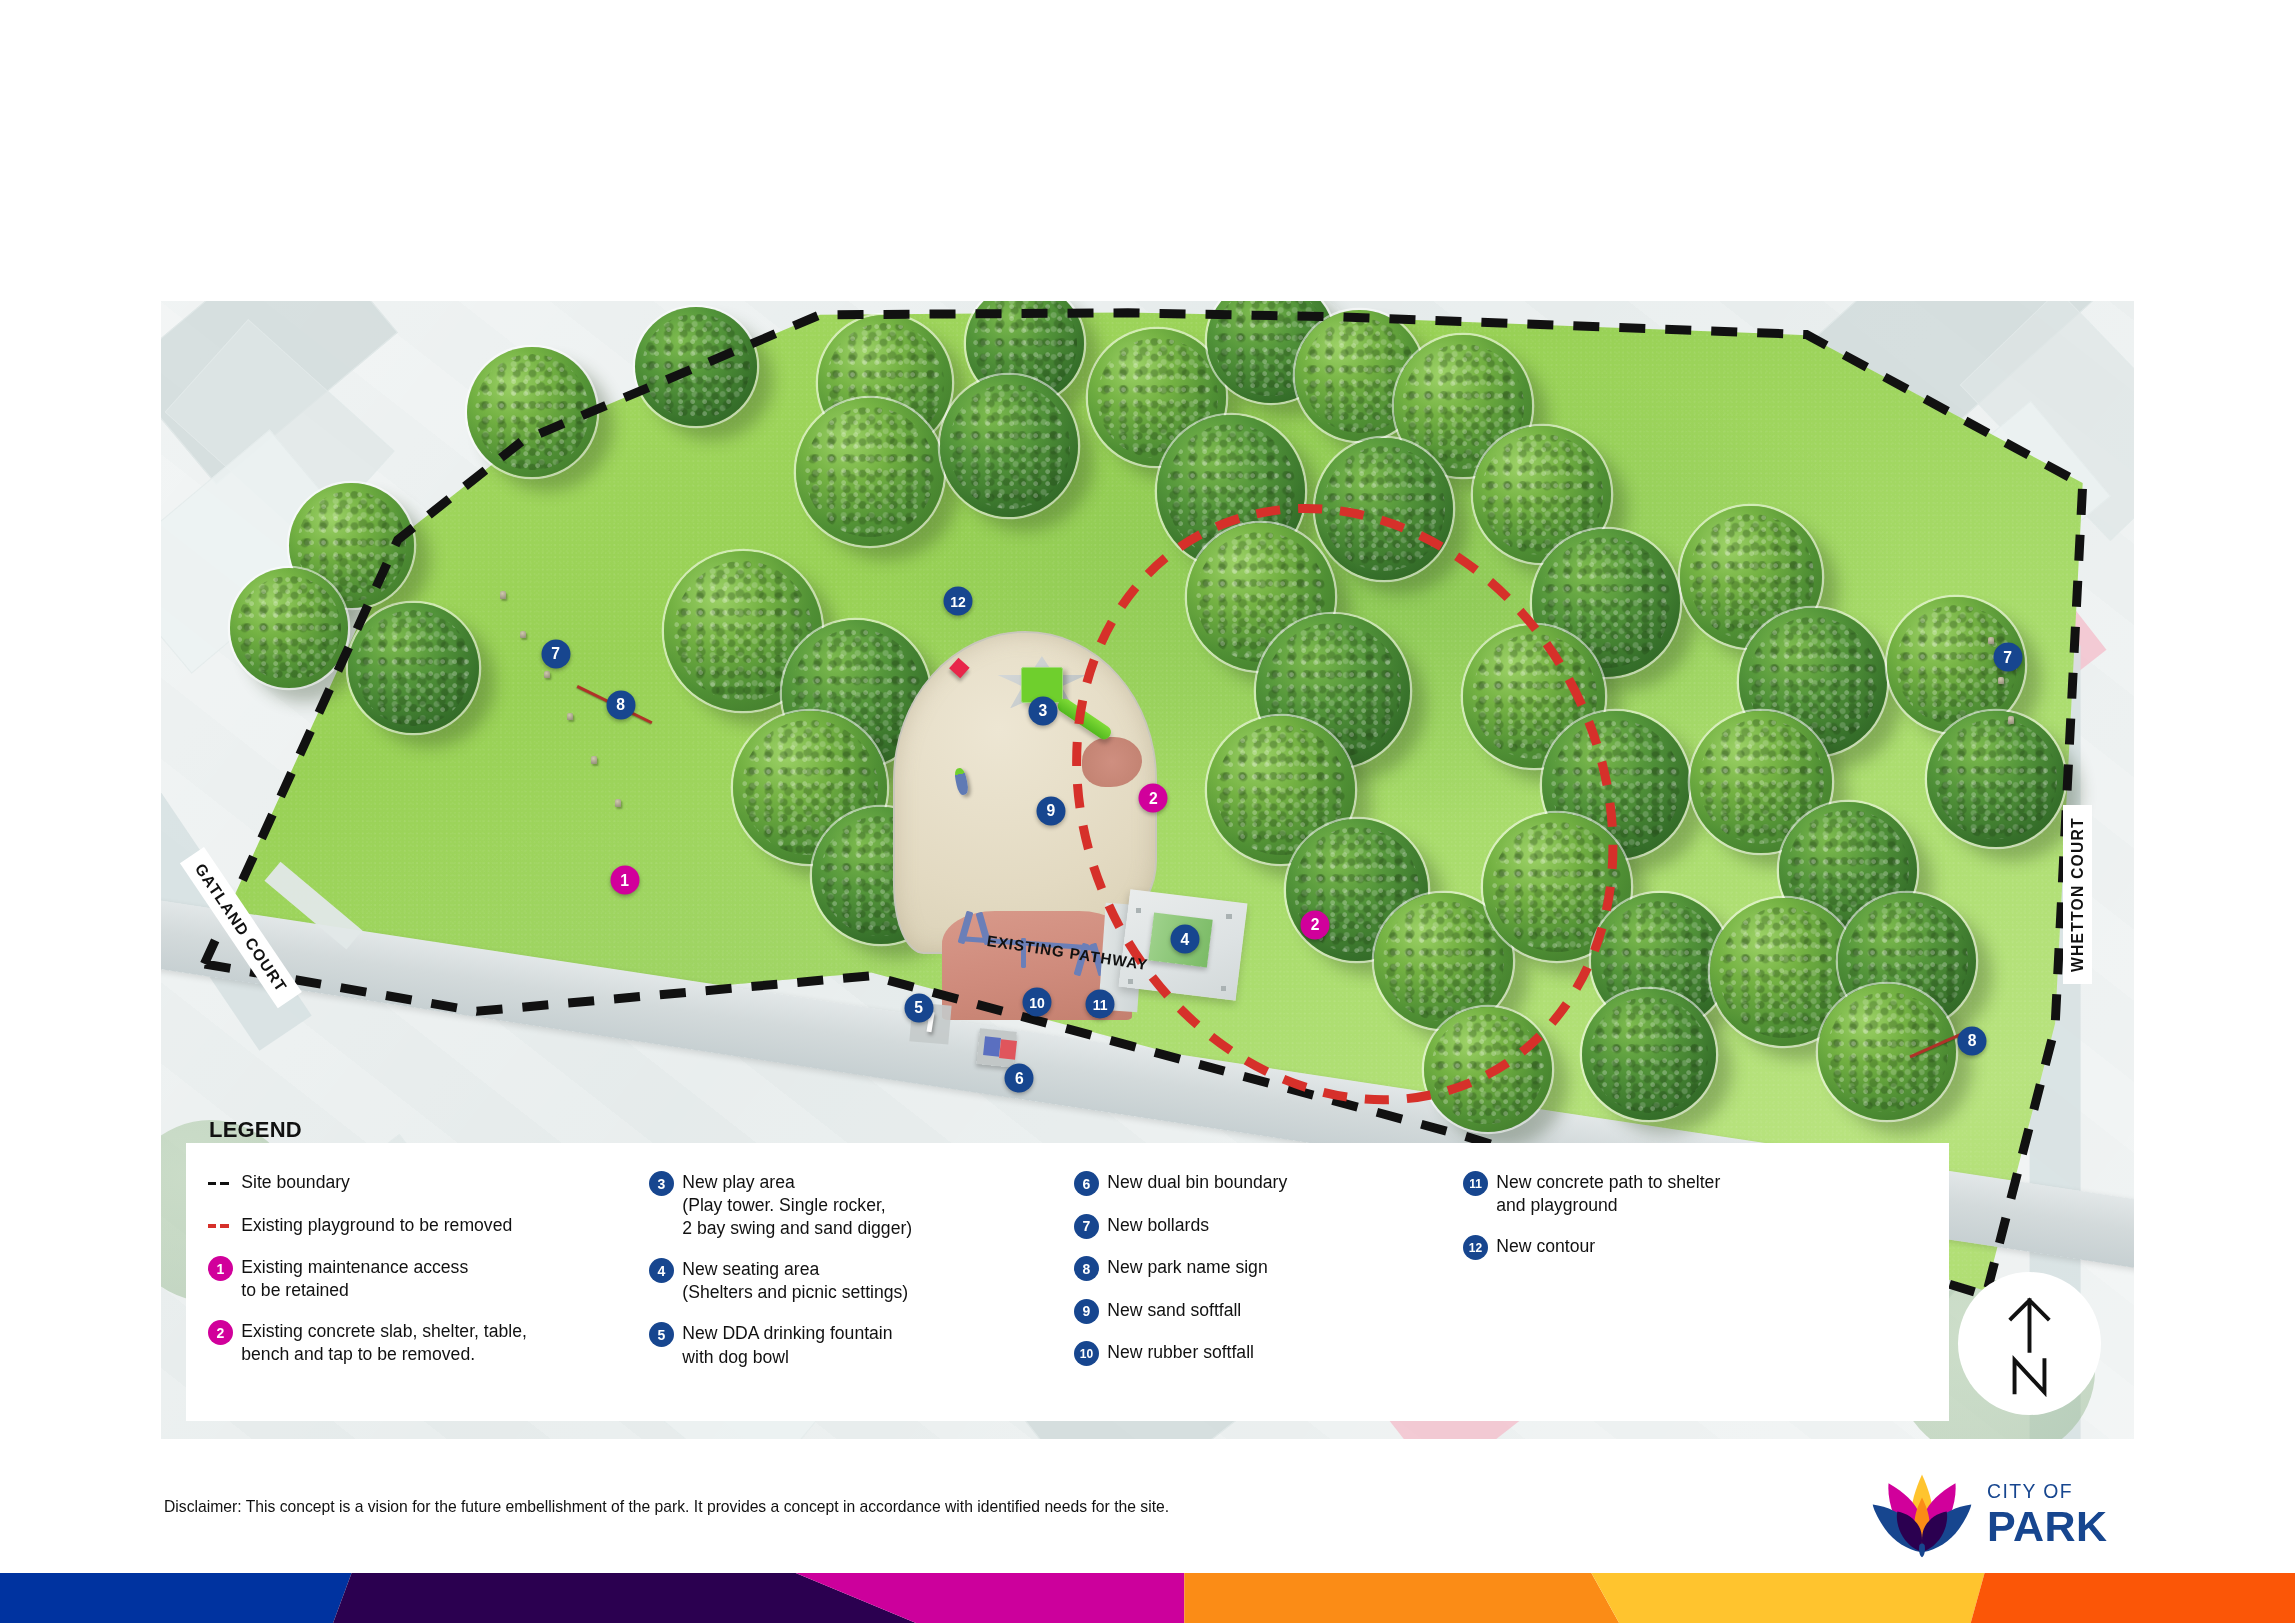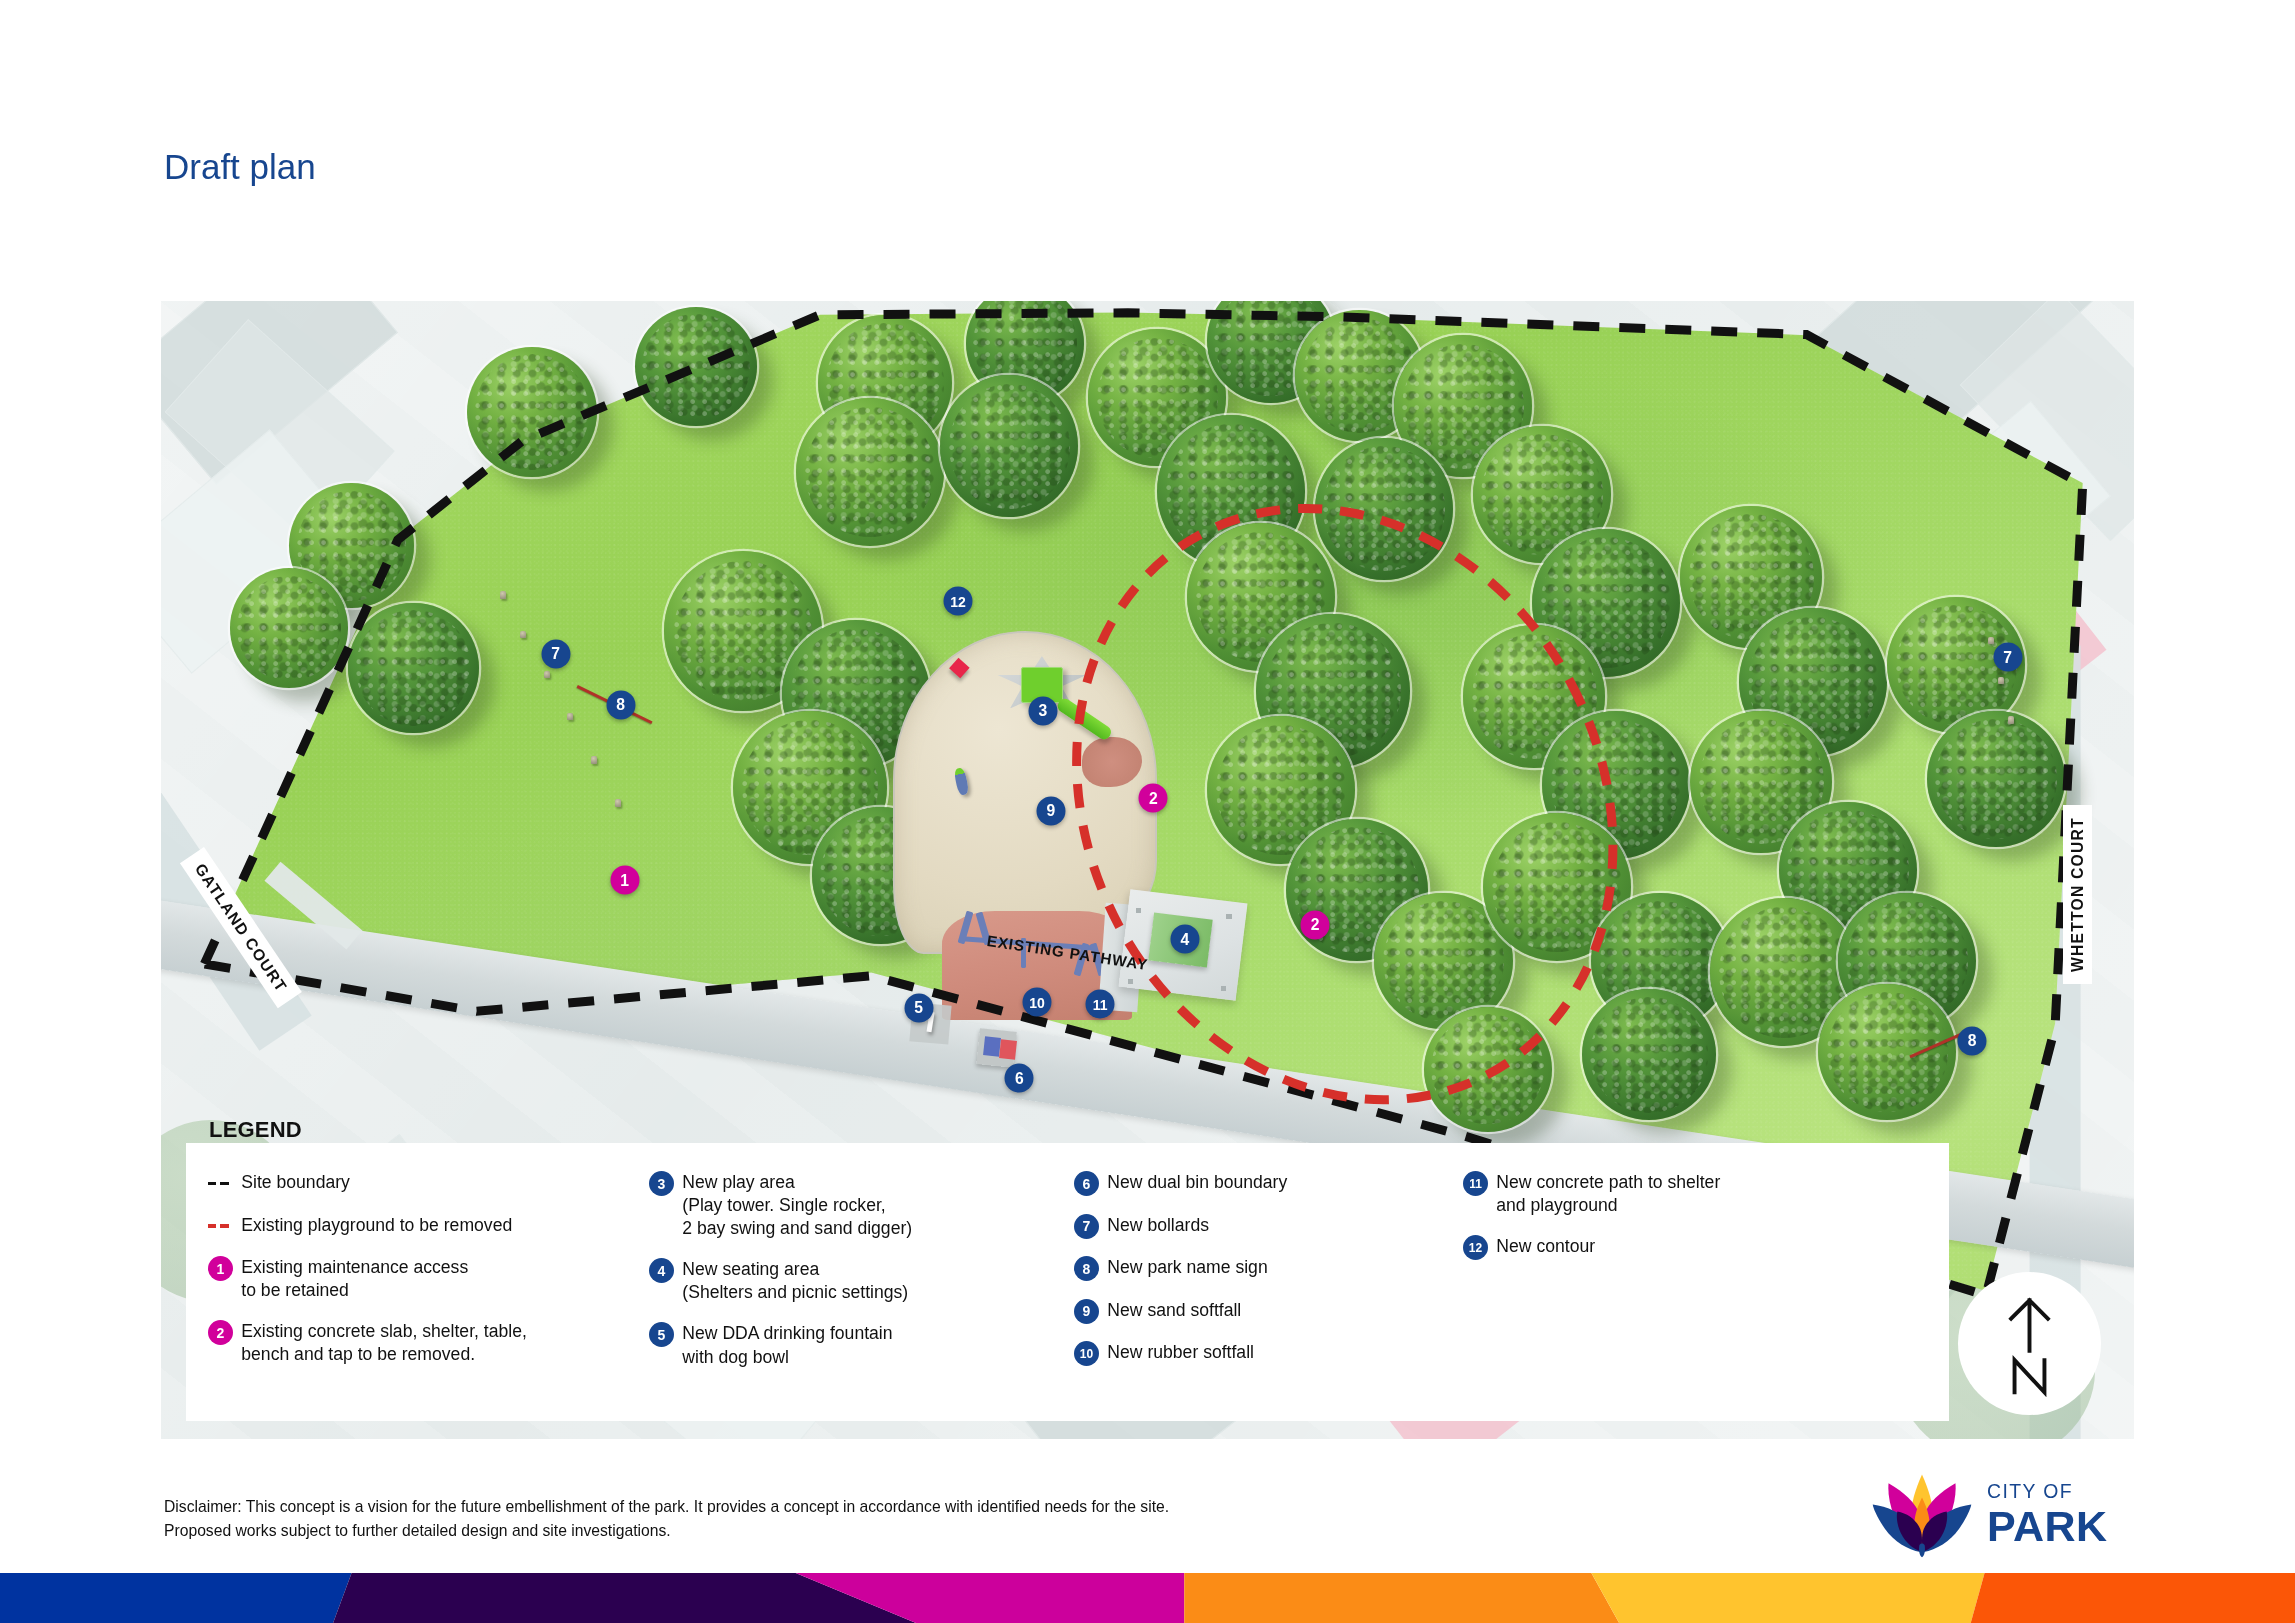--- a/index.html
+++ b/index.html
@@ -321,21 +321,20 @@
   #logo-text { line-height: 1; }
   #logo-city { font-size: 19.4px; color:#17468F; letter-spacing: 1.4px; font-weight:500; }
   #logo-logan { font-size: 43px; color:#17468F; font-weight:bold; letter-spacing: 0.5px; margin-top: 3.7px; }
 
   #color-bar { position:absolute; left:0; bottom:0; width: 2295px; height: 50px; }
 </style>
 </head>
 <body>
 
 <div id="header">
-  <div id="page-subtitle">Draft plan</div>
 </div>
 
 <div id="map-frame">
 
   <div class="aerial-bg"></div>
 
   <div class="roof" style="left:-1%;top:-2%;width:12%;height:13%;transform:rotate(-40deg);"></div>
   <div class="roof pale" style="left:1%;top:6%;width:10%;height:11%;transform:rotate(42deg);"></div>
   <div class="roof lite" style="left:-2%;top:16%;width:11%;height:12%;transform:rotate(-40deg);"></div>
   <div class="roof" style="left:83%;top:-4%;width:14%;height:14%;transform:rotate(-42deg);"></div>
@@ -548,21 +547,20 @@
 
 <div id="north-arrow">
   <svg width="69" height="106" viewBox="0 0 60 92">
     <path d="M30 8 L30 52 M30 8 L14 24 M30 8 L46 24" stroke="#111" stroke-width="3.4" fill="none" stroke-linecap="square"></path>
     <path d="M17 88 L17 60 L43 88 L43 60" stroke="#111" stroke-width="3.4" fill="none" stroke-linecap="square" stroke-linejoin="miter"></path>
   </svg>
 </div>
 
 <div id="disclaimer">
   <div>Disclaimer: This concept is a vision for the future embellishment of the park. It provides a concept in accordance with identified needs for the site.</div>
-  <div>Proposed works subject to further detailed design and site investigations.</div>
 </div>
 
 <div id="logo">
   <svg width="106" height="88" viewBox="0 0 120 100">
     <path d="M60 4 C68 22 72 36 72 48 C72 60 66 70 60 78 C54 70 48 60 48 48 C48 36 52 22 60 4 Z" fill="#FFC42E"></path>
     <path d="M22 14 C40 24 52 36 58 50 C62 62 60 74 58 82 C46 76 34 64 28 50 C23 38 21 24 22 14 Z" fill="#D1009B"></path>
     <path d="M98 14 C99 24 97 38 92 50 C86 64 74 76 62 82 C60 74 58 62 62 50 C68 36 80 24 98 14 Z" fill="#D1009B"></path>
     <path d="M60 30 C67 44 70 56 68 68 C66 78 62 86 60 92 C58 86 54 78 52 68 C50 56 53 44 60 30 Z" fill="#FB8C16"></path>
     <path d="M4 38 C20 40 38 48 48 60 C56 70 58 82 58 92 C44 90 28 80 18 66 C10 54 5 44 4 38 Z" fill="#17468F"></path>
     <path d="M116 38 C115 44 110 54 102 66 C92 80 76 90 62 92 C62 82 64 70 72 60 C82 48 100 40 116 38 Z" fill="#17468F"></path>

